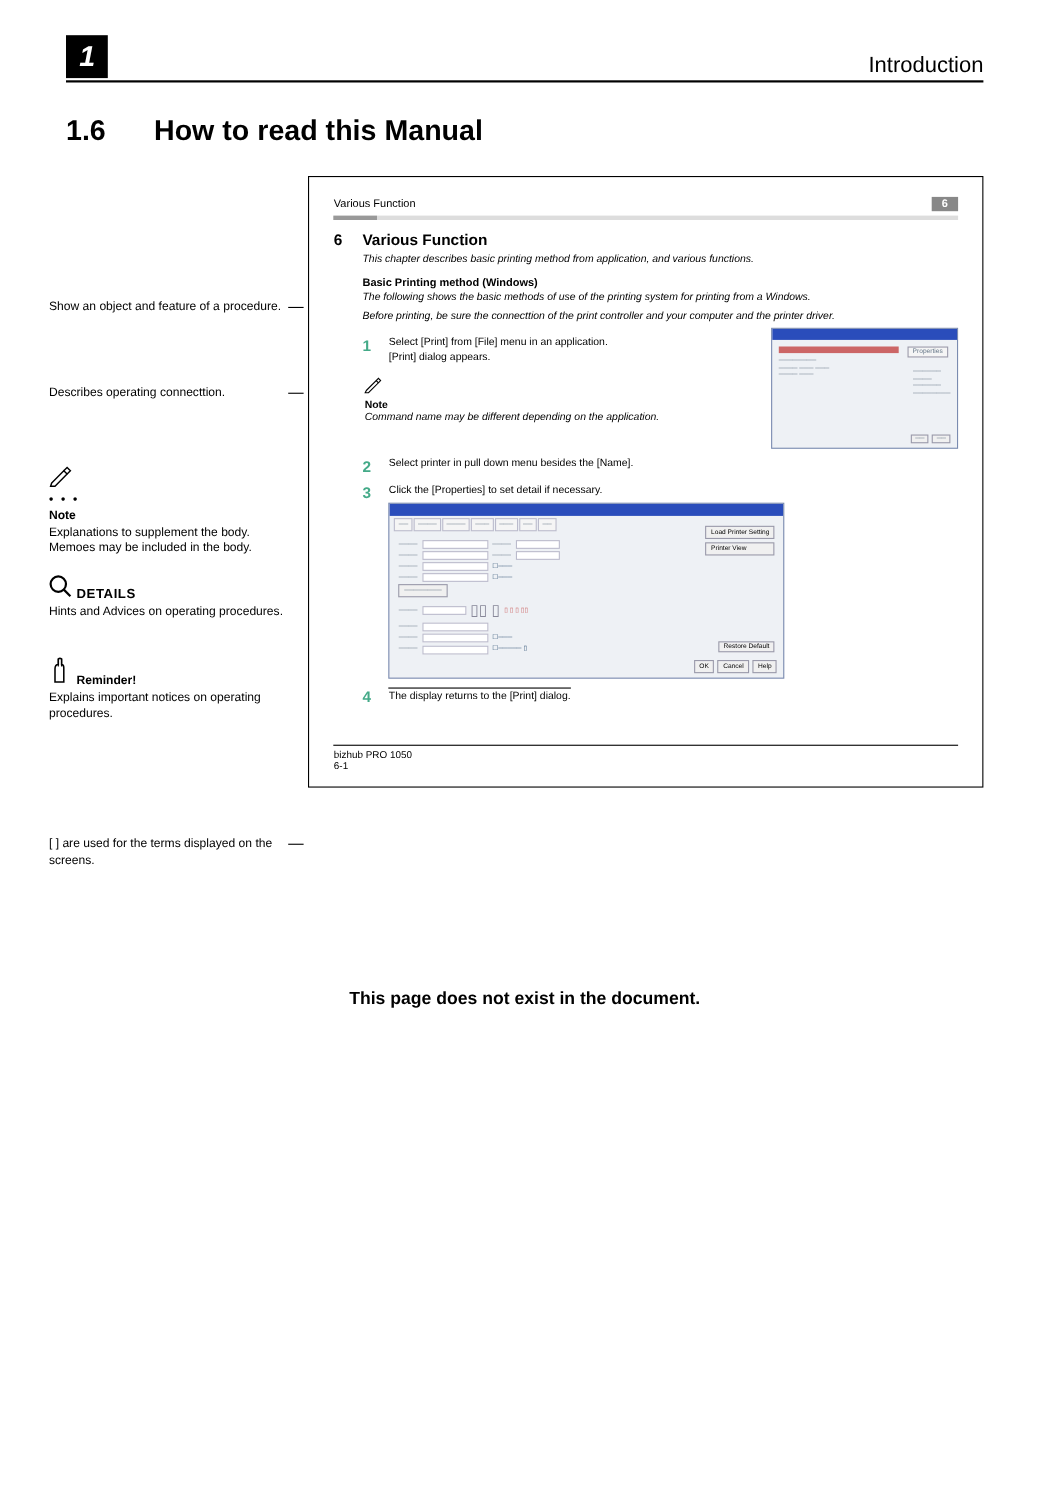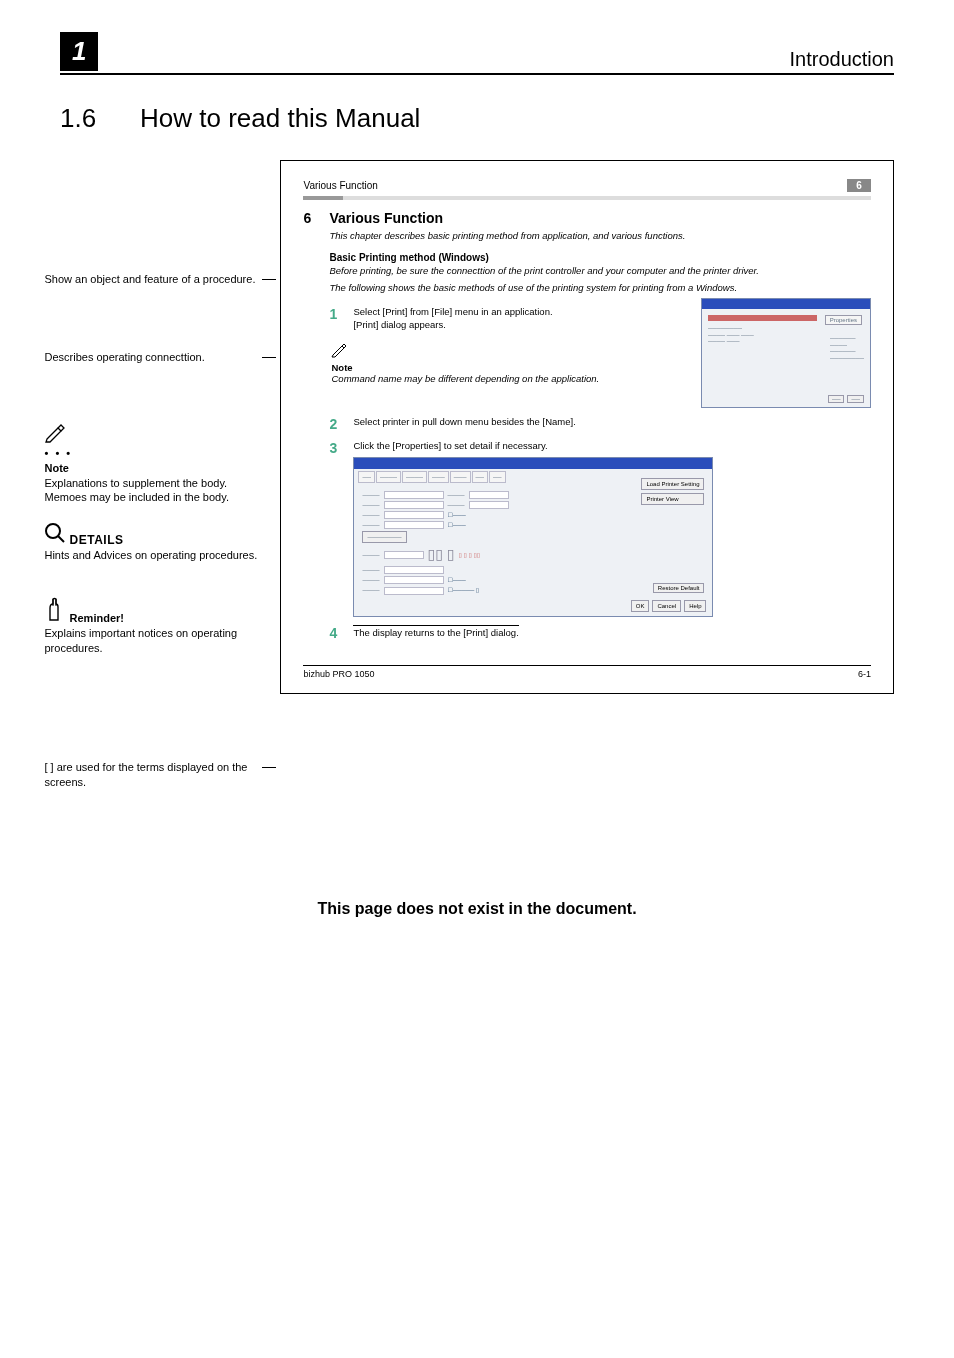--- a/index.html
+++ b/index.html
@@ -29,21 +29,21 @@
     font-weight: bold;
     font-size: 26px;
     font-style: italic;
     padding: 4px 12px;
     display: inline-block;
   }
   .intro-label {
     font-size: 20px;
   }
   .section-heading {
-    font-weight: normal;
+    font-weight: bold;
     font-size: 26px;
     margin-bottom: 26px;
   }
   .section-heading .num { display: inline-block; width: 80px; }
   .diagram-wrap {
     display: flex;
     align-items: flex-start;
     gap: 0;
   }
   .callouts-col {
@@ -141,22 +141,23 @@
   .sf-shot-big .btnrow { position: absolute; right: 6px; bottom: 4px; display: flex; gap: 3px; }
   .sf-shot-big .upper-btns { position: absolute; right: 8px; top: 20px; display: flex; flex-direction: column; gap: 3px; }
   .sf-note-icon { font-size: 16px; }
   .sf-note-lbl { font-weight: bold; font-size: 9.5px; }
   .sf-note-txt { font-style: italic; font-size: 9.5px; line-height: 1.3; }
   .sf-foot {
     display: flex;
     justify-content: space-between;
     font-size: 9px;
     border-top: 1px solid #000;
-    margin-top: 24px;
+    margin-top: 36px;
     padding-top: 3px;
+    flex-direction: column;
   }
   .nonexist {
     text-align: center;
     font-weight: bold;
     font-size: 16px;
   }
   
   svg { overflow: visible; }
 </style>
 </head>
@@ -232,22 +233,22 @@
       </div>
       <div class="sf-rule-h"></div>
 
       <div class="sf-body">
         <div class="sf-chno">6</div>
         <div class="sf-content">
           <div class="sf-h1">Various Function</div>
           <div class="sf-p">This chapter describes basic printing method from application, and various functions.</div>
 
           <div class="sf-sub">Basic Printing method (Windows)</div>
+          <div class="sf-p">The following shows the basic methods of use of the printing system for printing from a Windows.</div>
           <div class="sf-p">Before printing, be sure the connecttion of the print controller and your computer and the printer driver.</div>
-          <div class="sf-p">The following shows the basic methods of use of the printing system for printing from a Windows.</div>
 
           <div style="display:flex; gap:10px; align-items:flex-start;">
             <div style="flex:1;">
               <div class="sf-step-row">
                 <div class="sf-step-num">1</div>
                 <div class="sf-step-txt">
                   <div>Select [Print] from [File] menu in an application.</div>
                   <div>[Print] dialog appears.</div>
                 </div>
               </div>

